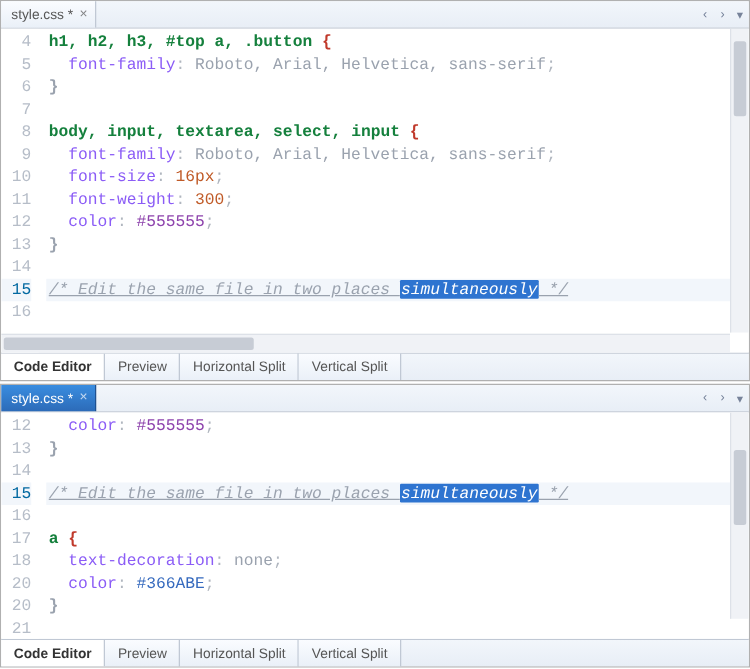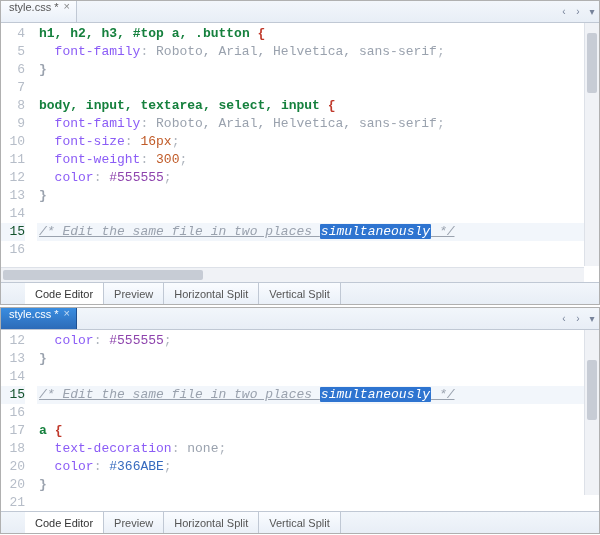--- a/index.html
+++ b/index.html
@@ -30,20 +30,21 @@
     font-size: 11px;
     user-select: none;
   }
   .tabbar.bottom-tabs {
     border-top: 1px solid #c0c8d4;
     border-bottom: none;
     background: linear-gradient(#f2f6fb, #e8eef6);
   }
   .file-tab {
     display: flex;
+    align-items: center;
     padding: 0 6px 0 8px;
     background: linear-gradient(#fafcff, #eaf0f8);
     border-right: 1px solid #c0c8d4;
     color: #555;
     gap: 5px;
   }
   .file-tab.active-blue {
     background: linear-gradient(#3a8de0, #2c6bb8);
     color: #fff;
     border-right: 1px solid #1e5090;
@@ -70,22 +71,21 @@
     align-items: center;
     padding: 0 10px;
     background: linear-gradient(#fafcff, #eaf0f8);
     border-right: 1px solid #c0c8d4;
     color: #555;
     cursor: pointer;
   }
   .bottom-tab.active {
     background: #fff;
     color: #333;
-    font-weight: 400;
-    margin-left: 24px;
+    font-weight: 700;
   }
 
   .editor {
     flex: 1;
     display: flex;
     font-family: Consolas, "Courier New", monospace;
     font-size: 13px;
     line-height: 18px;
     overflow: hidden;
     position: relative;
@@ -104,21 +104,21 @@
   .code {
     flex: 1;
     padding-left: 6px;
     padding-top: 2px;
     white-space: pre;
     overflow: hidden;
     color: #9da6b2;
   }
   .code .row { height: 18px; padding-left: 2px; }
   .code .row.hl { background: #f2f6fb; }
-  .gutter .row.hl { background: #f2f6fb; color:#14532d; }
+  .gutter .row.hl { background: #f2f6fb; color:#0369a1; }
 
   .t-sel    { color: #15803d; font-weight: 600; }  
   .t-punc   { color: #c0392b; font-weight: 600; }  
   .t-normal { color: #b0b6bf; }
   .t-brace  { color: #9aa2ae; font-weight:600; }
   .t-prop   { color: #8b5cf6; font-weight: 500; }
   .t-val    { color: #9aa2ae; }
   .t-num    { color: #c05b28; }
   .t-hex    { color: #8e44ad; }
   .t-hex2   { color: #366ABE; font-weight:500; }

